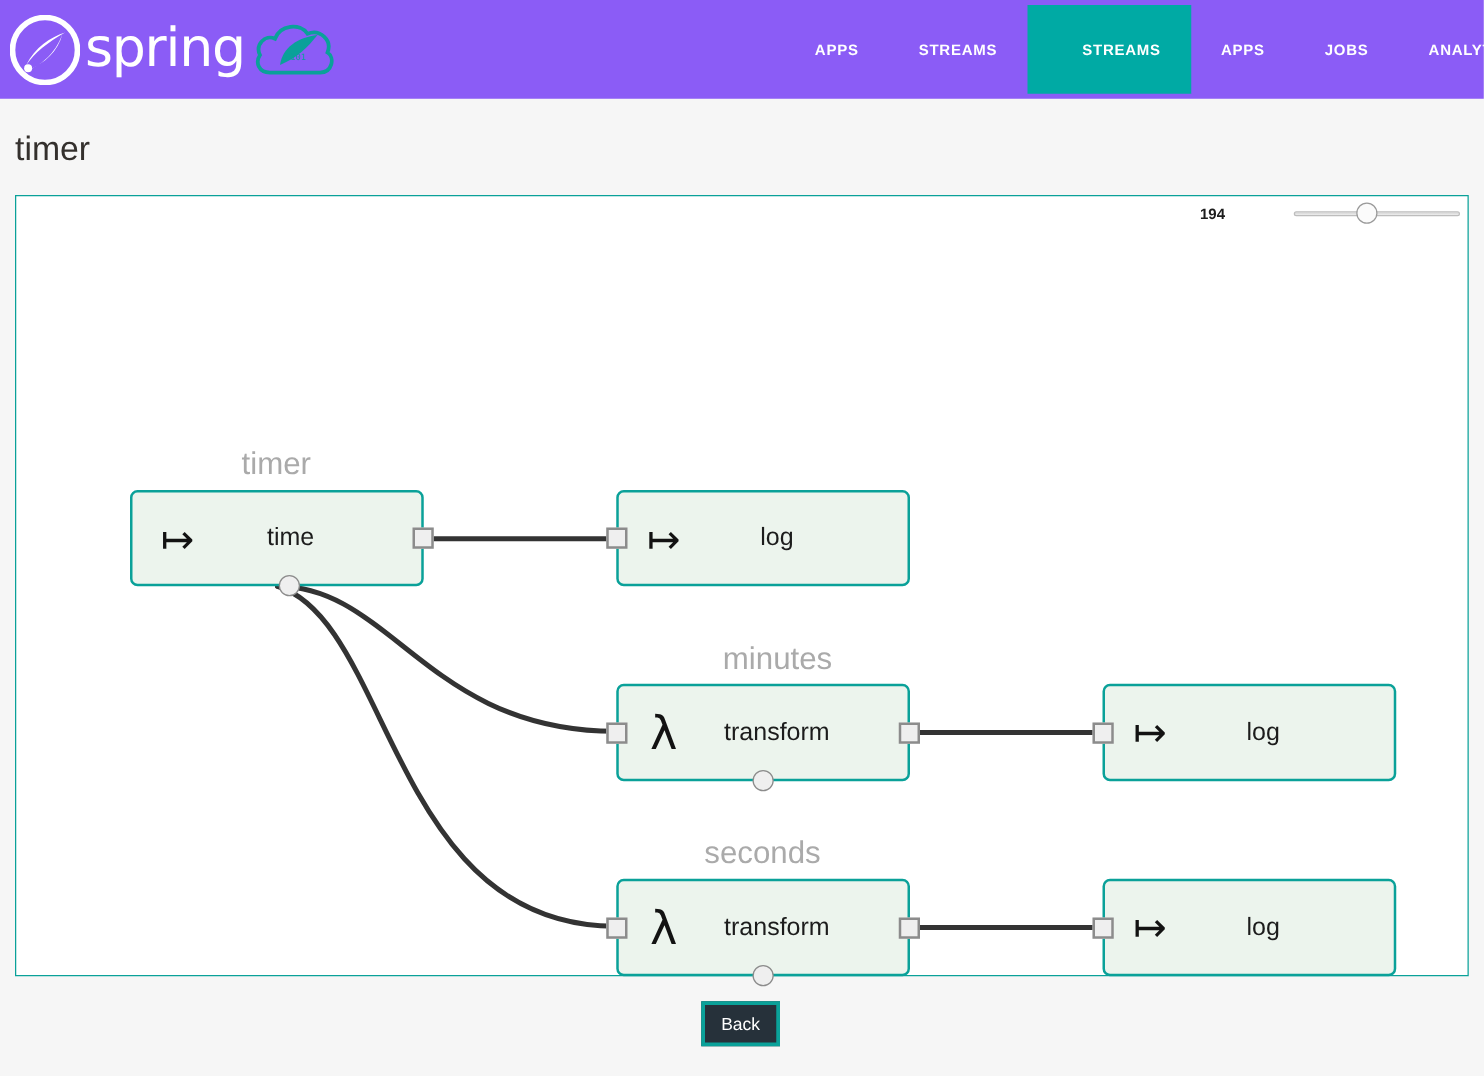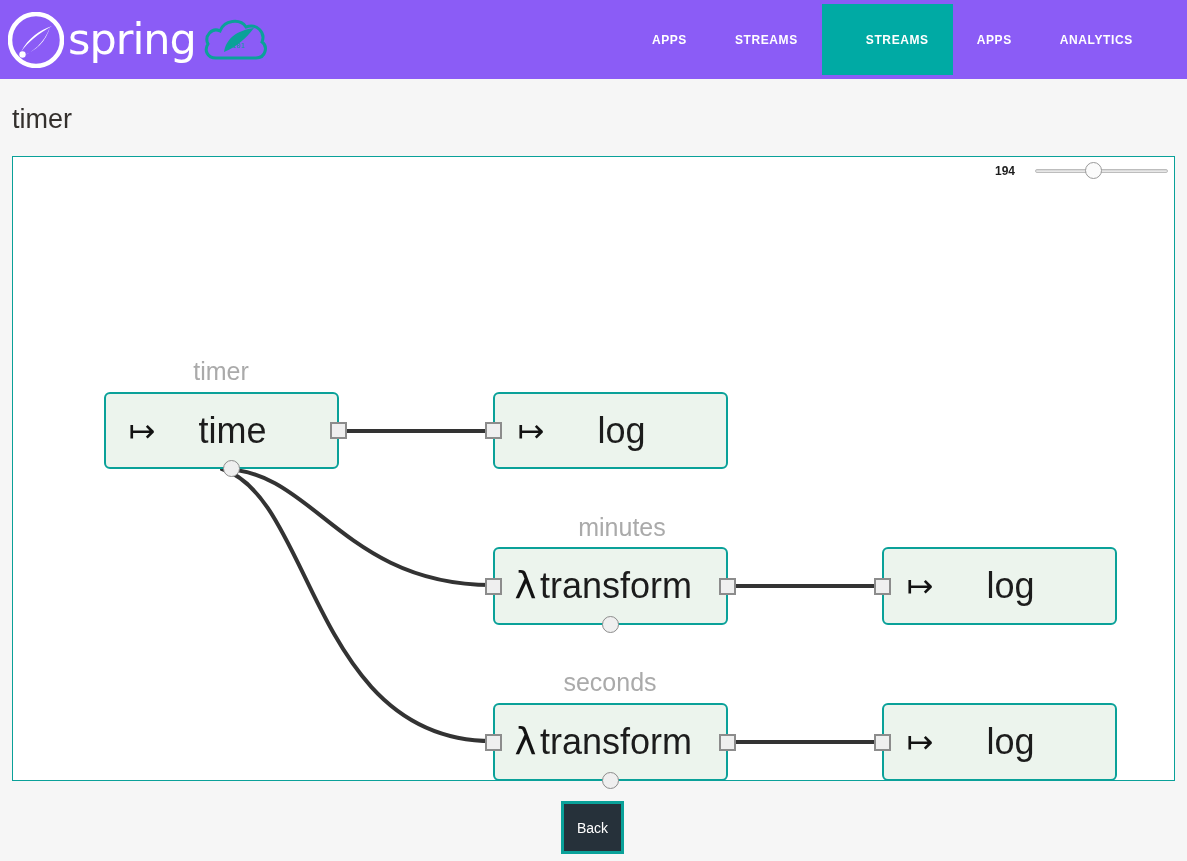--- a/index.html
+++ b/index.html
@@ -59,21 +59,21 @@
     position: absolute;
     left: 12px; top: 156px;
     width: 1163px; height: 625px;
     background: #ffffff;
     border: 1.5px solid #0aa199;
   }
 
   
   #zoom-control {
     position: absolute; right: 6px; top: 5px;
-    display: flex; align-items: center;
+    display: flex; align-items: center; gap: 35px;
   }
   #zoom-value {
     font-size: 12px; font-weight: bold; color: #1d1d1d;
     margin-right: 20px;
   }
   #zoom-slider {
     position: relative;
     width: 133px; height: 18px;
   }
   #zoom-slider .track {
@@ -116,21 +116,21 @@
     margin-left: 16px;
     width: 40px;
     text-align: center;
     line-height: 1;
     font-family: "DejaVu Sans", sans-serif;
   }
   .node .node-icon.lambda { font-size: 37px; }
   .node .node-label {
     flex: 1;
     text-align: center;
-    font-size: 36px;
+    font-size: 20px;
     color: #1c1c1c;
     padding-right: 34px;
   }
 
   .port {
     position: absolute;
     width: 17px; height: 17px;
     background: #efefef;
     border: 2px solid #8c8c8c;
   }
@@ -145,21 +145,21 @@
     border: 1.5px solid #8c8c8c;
     left: 50%; margin-left: -8.5px;
     bottom: -10px;
   }
   .node.time-node .tap { left: 117px; margin-left: 0; }
 
   
   #back-button {
     position: absolute;
     left: 561px; top: 801px;
-    width: 63px; height: 53px;
+    width: 63px; height: 36px;
     background: #26313a;
     color: #ffffff;
     font-size: 14px;
     border: 3px solid #0aa199;
     display: flex; align-items: center; justify-content: center;
     cursor: pointer;
   }
 </style>
 </head>
 <body>
@@ -177,20 +177,21 @@
       <path d="M14 44 C5 44, 2 36, 6 30 C2 22, 10 13, 18 17 C22 6, 38 4, 44 13 C54 9, 64 18, 60 28 C66 32, 64 44, 54 44 Z" fill="none" stroke="#0aa199" stroke-width="3"></path>
       <path d="M22 38 C24 24, 36 16, 52 14 C44 24, 36 32, 22 38 Z" fill="#0aa199"></path>
       <text x="26" y="34" font-size="7" fill="#0aa199" font-family="DejaVu Sans Mono, monospace">0101</text>
     </svg>
   </div>
   <div id="nav">
     <div class="nav-item">APPS</div>
     <div class="nav-item">STREAMS</div>
     <div class="nav-item active">STREAMS</div>
     <div class="nav-item">APPS</div>
+    <div class="nav-item">JOBS</div>
     <div class="nav-item">ANALYTICS</div>
 
   </div>
 </div>
 
 <div id="page-title">timer</div>
 
 <div id="canvas">
 
   <div id="zoom-control">

